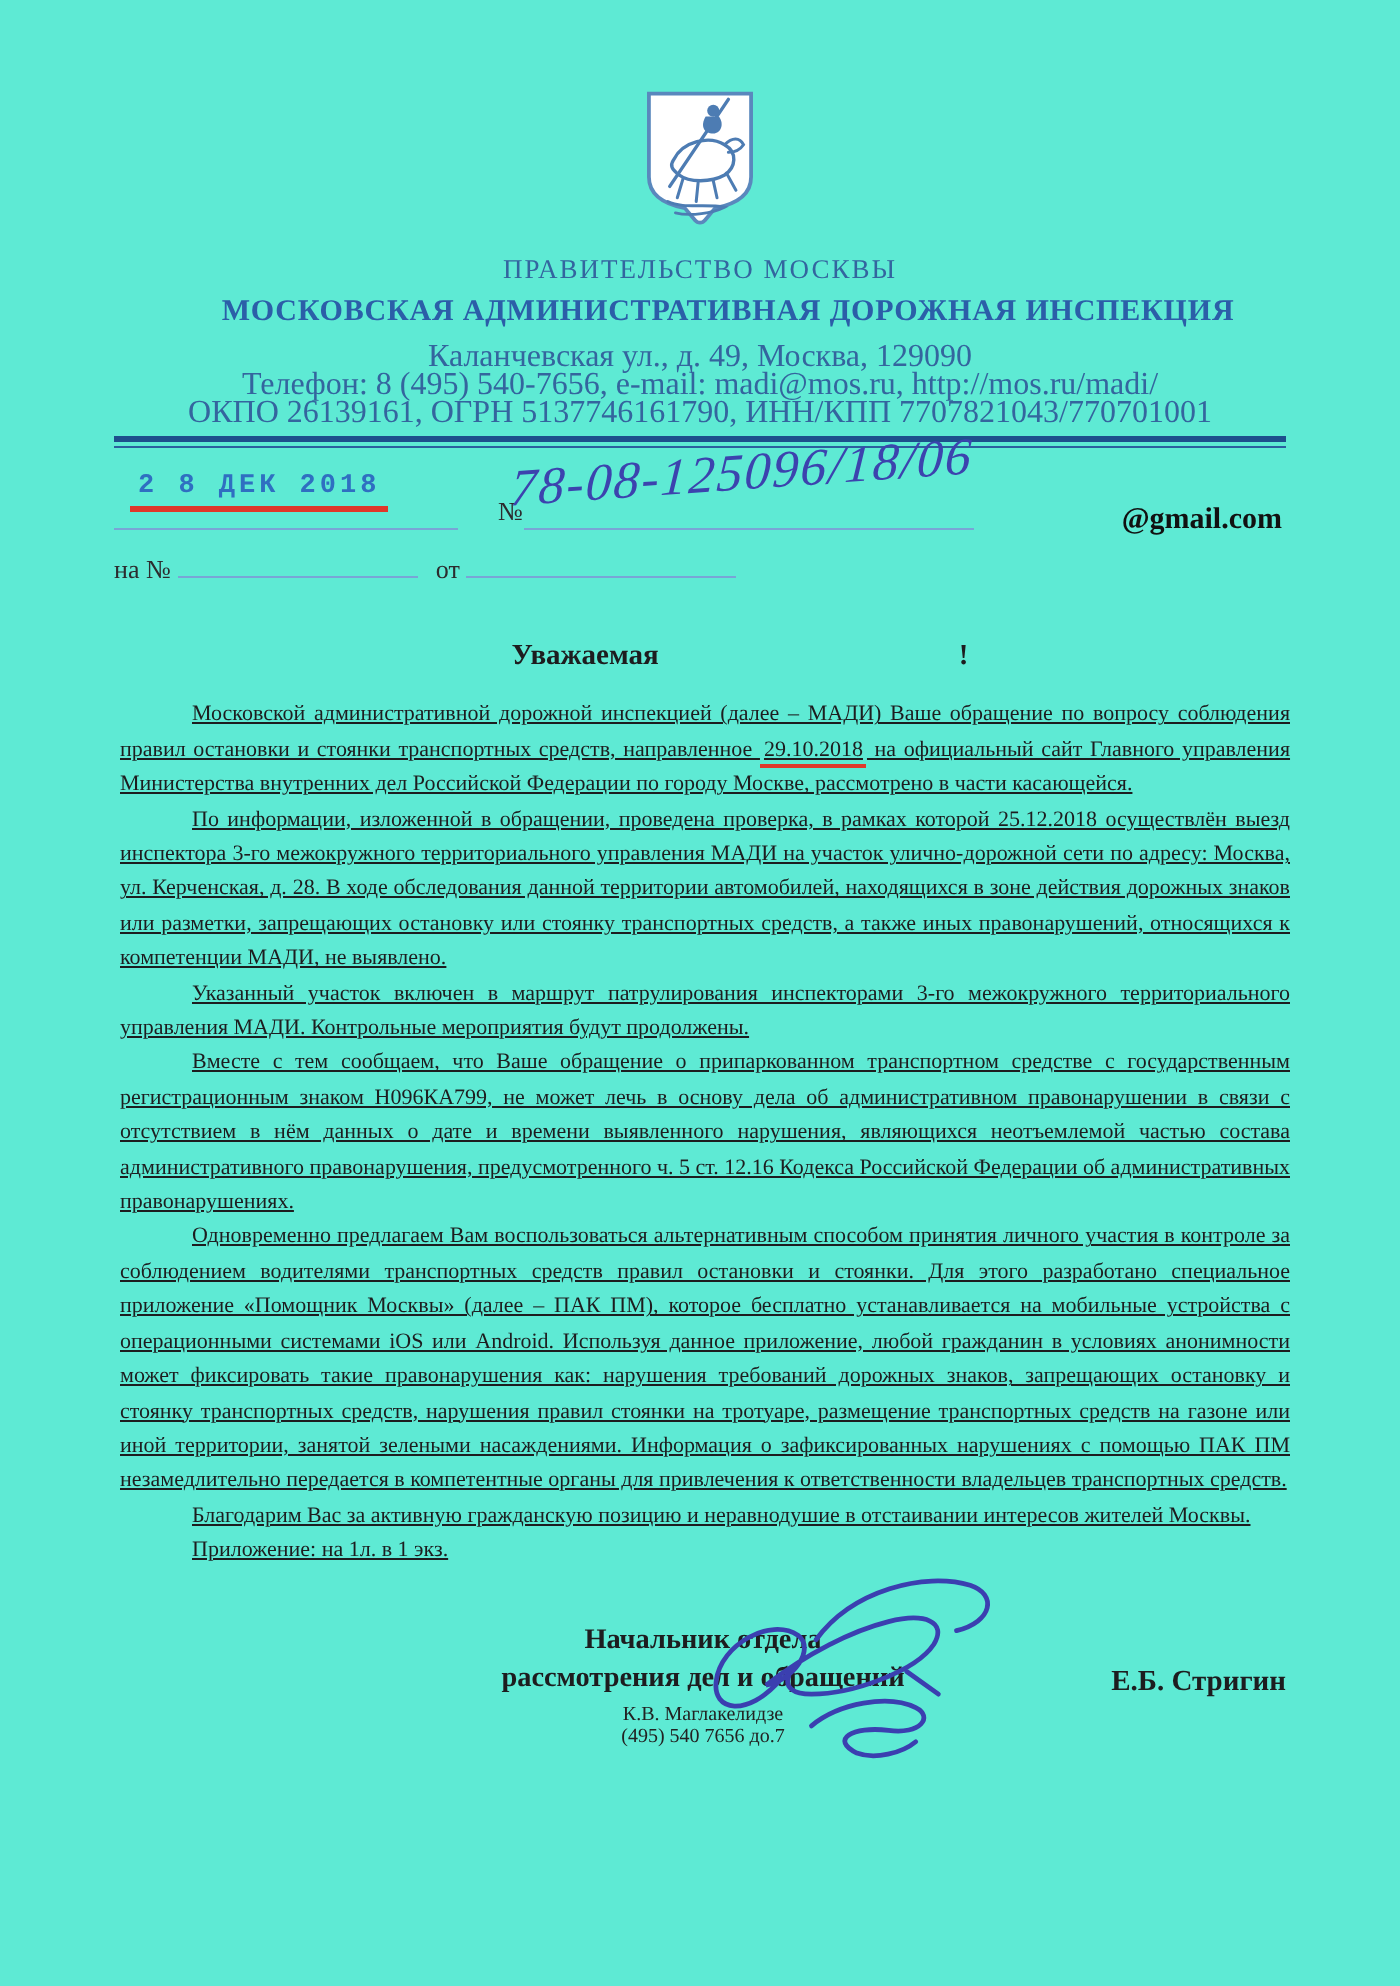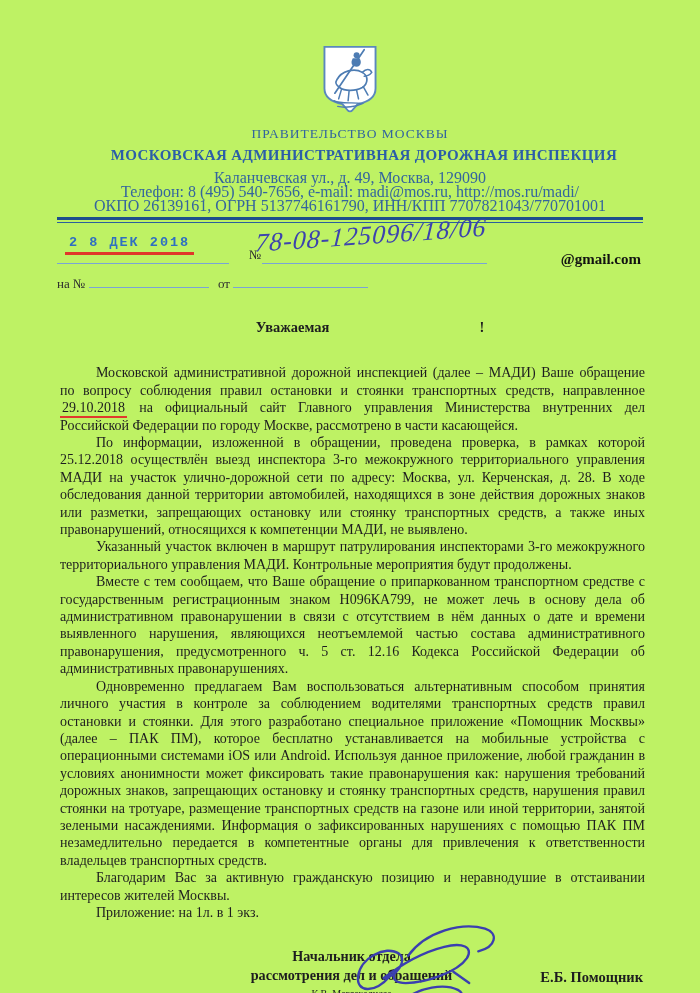--- a/index.html
+++ b/index.html
@@ -1,18 +1,18 @@
 <!DOCTYPE html>
 <html><head>
 <meta charset="utf-8">
 <style>
   html,body { margin:0; padding:0; background:#ffffff; }
   .page {
     position:relative; width:700px; height:993px; margin:0 auto;
-    background:#bef264; overflow:hidden; color:#1d1d1f;
+    background:#5eead4; overflow:hidden; color:#1d1d1f;
     font-family:"Liberation Serif", serif;
   }
   
   .letterhead { text-align:center; padding-top:44px; }
   .coat { display:inline-block; width:64px; height:70px; }
   .gov-line { margin-top:8px; font-size:13.5px; letter-spacing:1px; color:#33659f; }
   .org-line { margin-top:5px; font-size:15px; font-weight:bold; letter-spacing:0.4px; color:#2b5ea8;padding-left:28px; }
   .addr-block { margin-top:7px; font-size:16px; line-height:13.8px; color:#34659e; }
   .rule { margin:5px 57px 0 57px; height:2px; border-top:3px solid #1d4f8c; border-bottom:1px solid #2a5f9e; }
 
@@ -37,21 +37,21 @@
   .reply-label { color:#2c2c2e; }
   .reply-line1 { display:inline-block; width:120px; border-bottom:1.4px solid #79a4d6; height:12px; }
   .from-label { margin-left:6px; }
   .reply-line2 { display:inline-block; width:135px; border-bottom:1.4px solid #79a4d6; height:12px; }
 
   
   .greeting { margin-top:16px; text-align:center; font-weight:bold; font-size:14.5px; padding-left:40px; }
   .greeting .redacted { display:inline-block; width:150px; height:10px; }
 
   
-  .body-text { margin:28px 55px 0 60px; font-size:14px; line-height:17.4px; text-align:justify; }
+  .body-text { margin:12px 55px 0 60px; font-size:11px; line-height:17.4px; text-align:justify;text-decoration:underline; }
   .body-text p { margin:0; text-indent:36px; }
   .u-red { border-bottom:2px solid #e0392c; padding:0 2px 1px 2px; }
   .attachment { margin-top:10px; }
 
   
   .sign-block { position:relative; margin:26px 57px 0 60px; height:95px; }
   .sign-title { font-weight:bold; font-size:14.2px; line-height:19px;text-align:center; }
   .executor { margin-top:3px; font-size:10px; line-height:11.5px; color:#222;text-align:center; }
   .signature-svg { position:absolute; left:280px; top:-32px; width:170px; height:118px; }
   .signer-name { position:absolute; right:0; top:22px; font-weight:bold; font-size:14.5px; }
@@ -125,16 +125,16 @@
     <span class="signature-svg">
       <svg viewBox="0 0 150 100" width="170" height="118" xmlns="http://www.w3.org/2000/svg">
         <g fill="none" stroke="#3b3fb0" stroke-width="2.1" stroke-linecap="round">
           <path d="M44,52 C30,68 14,66 16,52 C18,36 40,24 52,32 C60,38 50,52 38,54 C56,40 76,30 92,26 C108,22 118,26 112,36 C104,48 76,58 58,58 C50,58 46,55 48,50"></path>
           <path d="M60,34 C76,12 108,4 128,10 C140,14 138,26 122,30"></path>
           <path d="M100,48 L114,58"></path>
           <path d="M58,72 C70,62 92,58 104,64 C112,68 106,76 92,74 C76,72 66,78 78,84 C86,87 98,84 104,79"></path>
         </g>
       </svg>
     </span>
-    <span class="signer-name">Е.Б. Помощник</span>
+    <span class="signer-name">Е.Б. Стригин</span>
   </div>
 
 </div>
 
 </body></html>

